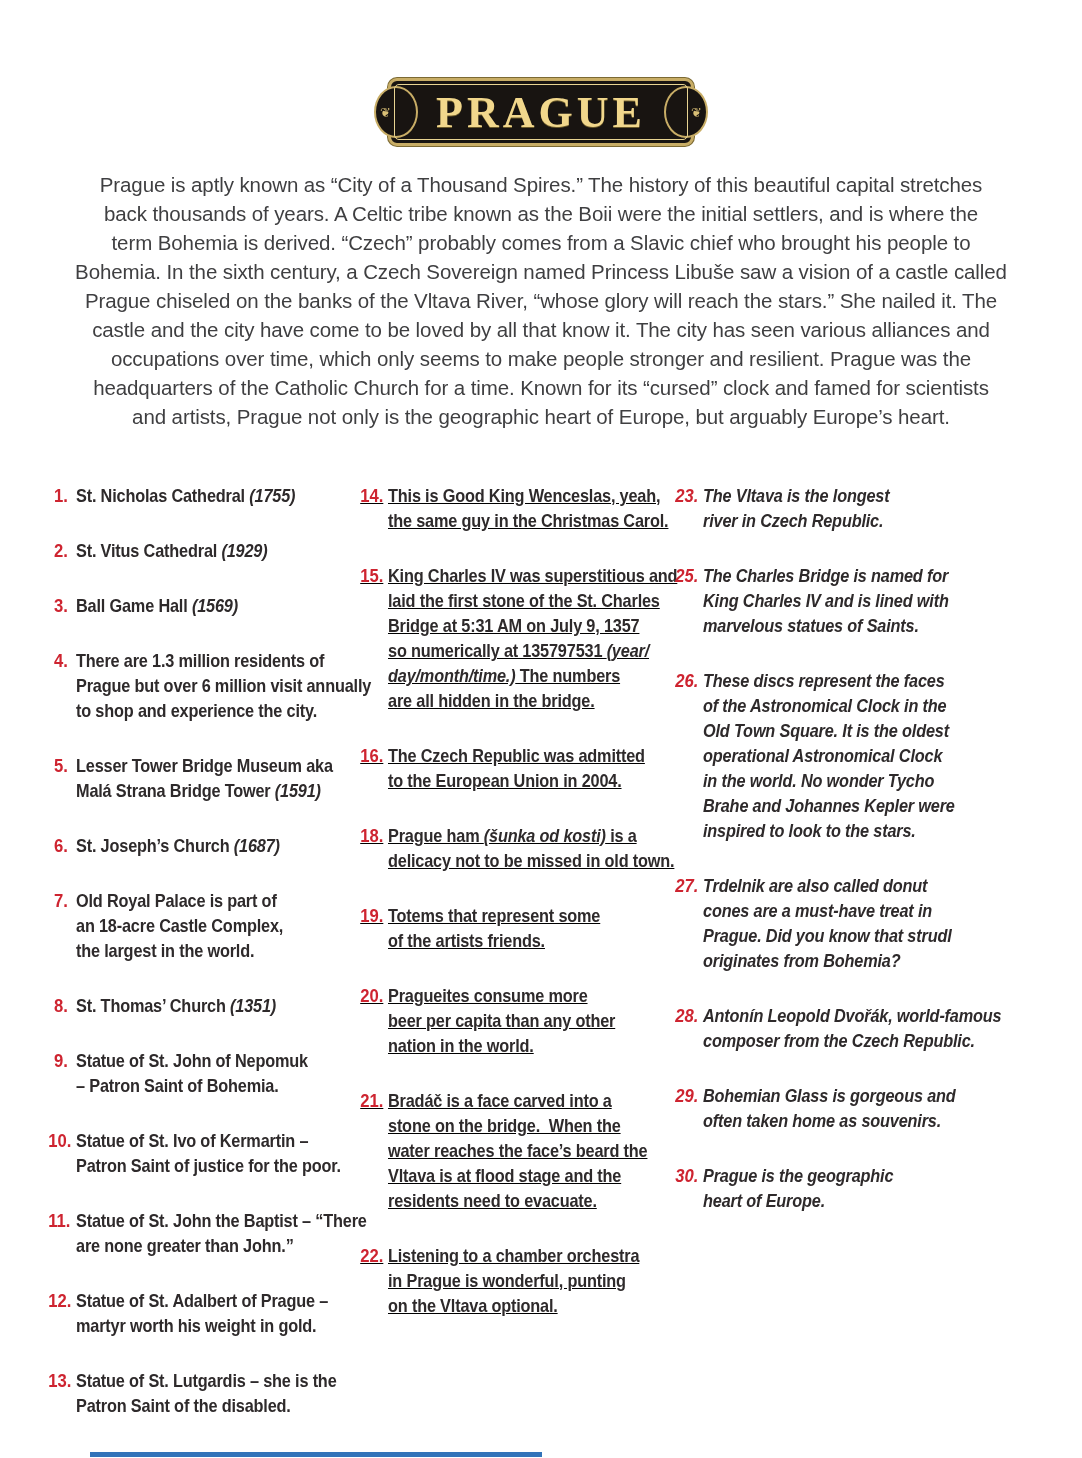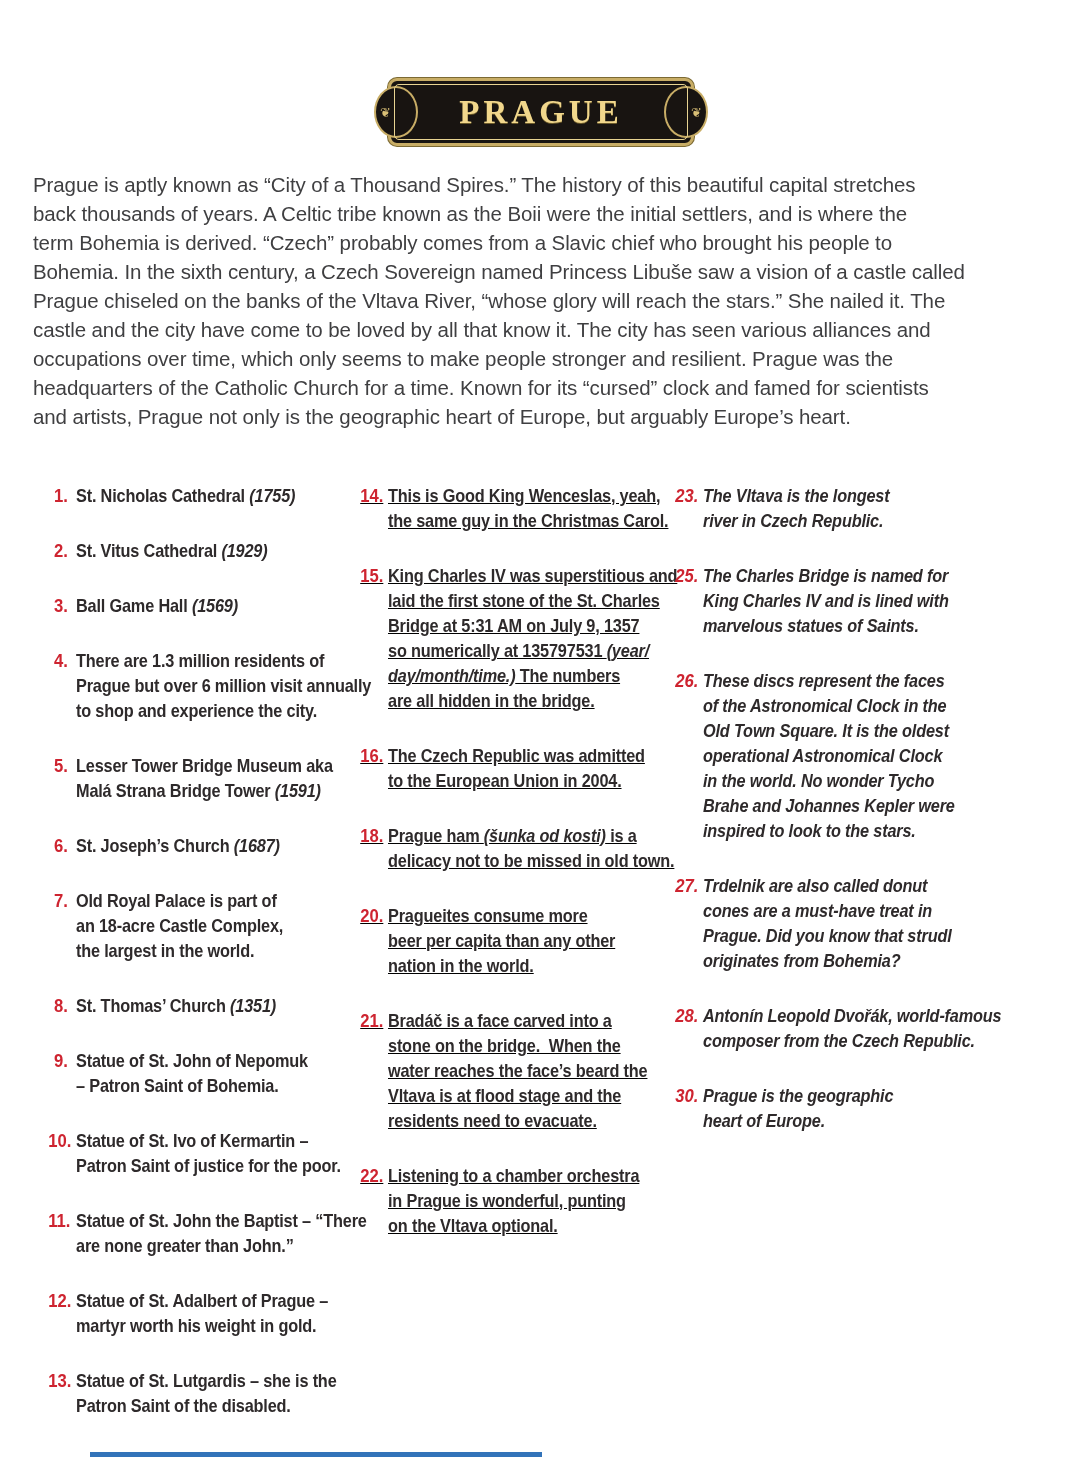--- a/index.html
+++ b/index.html
@@ -27,26 +27,26 @@
     background:var(--banner-black,#181411);
     border:2px solid var(--gold-border,#c8ad66);
     display:flex; align-items:center;
   }
   .ear.left  { left:-17px; justify-content:flex-start; padding-left:4px; }
   .ear.right { right:-17px; justify-content:flex-end; padding-right:4px; }
   .orn { font-size:13px; color:#d9bf76; line-height:1; }
   .plaque-title {
     position:relative; z-index:2;
     font-family:"Liberation Serif", serif; font-weight:bold;
-    font-size:33px; letter-spacing:4px; color:var(--banner-gold,#f1d78c);
+    font-size:44px; letter-spacing:4px; color:var(--banner-gold,#f1d78c);
     text-shadow:0 1px 0 #6b5a2a;
   }
   
   .intro {
-    margin:24px auto 0; width:1016px; text-align:left;
+    margin:24px auto 0; width:1016px; text-align:center;
     font-size:20.5px; line-height:29px; color:#3f3f41;
     white-space:pre-line; letter-spacing:-0.1px;
   }
   
   .cols { display:flex; margin-top:52px; padding-left:46px; }
   .col { display:flex; flex-direction:column; }
   .col-1 { width:312px; }
   .col-2 { width:315px;text-decoration:underline; }
   .col-3 { width:330px;font-style:italic; }
   .fact { display:flex; margin-bottom:30px; }
@@ -180,20 +180,25 @@
           <span class="num">16.</span>
           <div class="ftext"><span>The Czech Republic was admitted
 to the European Union in 2004.</span></div>
         </div>
         <div class="fact">
           <span class="num">18.</span>
           <div class="ftext"><span>Prague ham </span><span class="it">(šunka od kosti)</span><span> is a
 delicacy not to be missed in old town.</span></div>
         </div>
         <div class="fact">
+          <span class="num">19.</span>
+          <div class="ftext"><span>Totems that represent some
+of the artists friends.</span></div>
+        </div>
+        <div class="fact">
           <span class="num">20.</span>
           <div class="ftext"><span>Pragueites consume more
 beer per capita than any other
 nation in the world.</span></div>
         </div>
         <div class="fact">
           <span class="num">21.</span>
           <div class="ftext"><span>Bradáč is a face carved into a
 stone on the bridge.  When the
 water reaches the face’s beard the
@@ -235,20 +240,25 @@
 cones are a must-have treat in
 Prague. Did you know that strudl
 originates from Bohemia?</span></div>
         </div>
         <div class="fact">
           <span class="num">28.</span>
           <div class="ftext"><span>Antonín Leopold Dvořák, world-famous
 composer from the Czech Republic.</span></div>
         </div>
         <div class="fact">
+          <span class="num">29.</span>
+          <div class="ftext"><span>Bohemian Glass is gorgeous and
+often taken home as souvenirs.</span></div>
+        </div>
+        <div class="fact">
           <span class="num">30.</span>
           <div class="ftext"><span>Prague is the geographic
 heart of Europe.</span></div>
         </div>
       </div>
   </div>
 
   <div class="bottom-bar"></div>
 
 </div>

